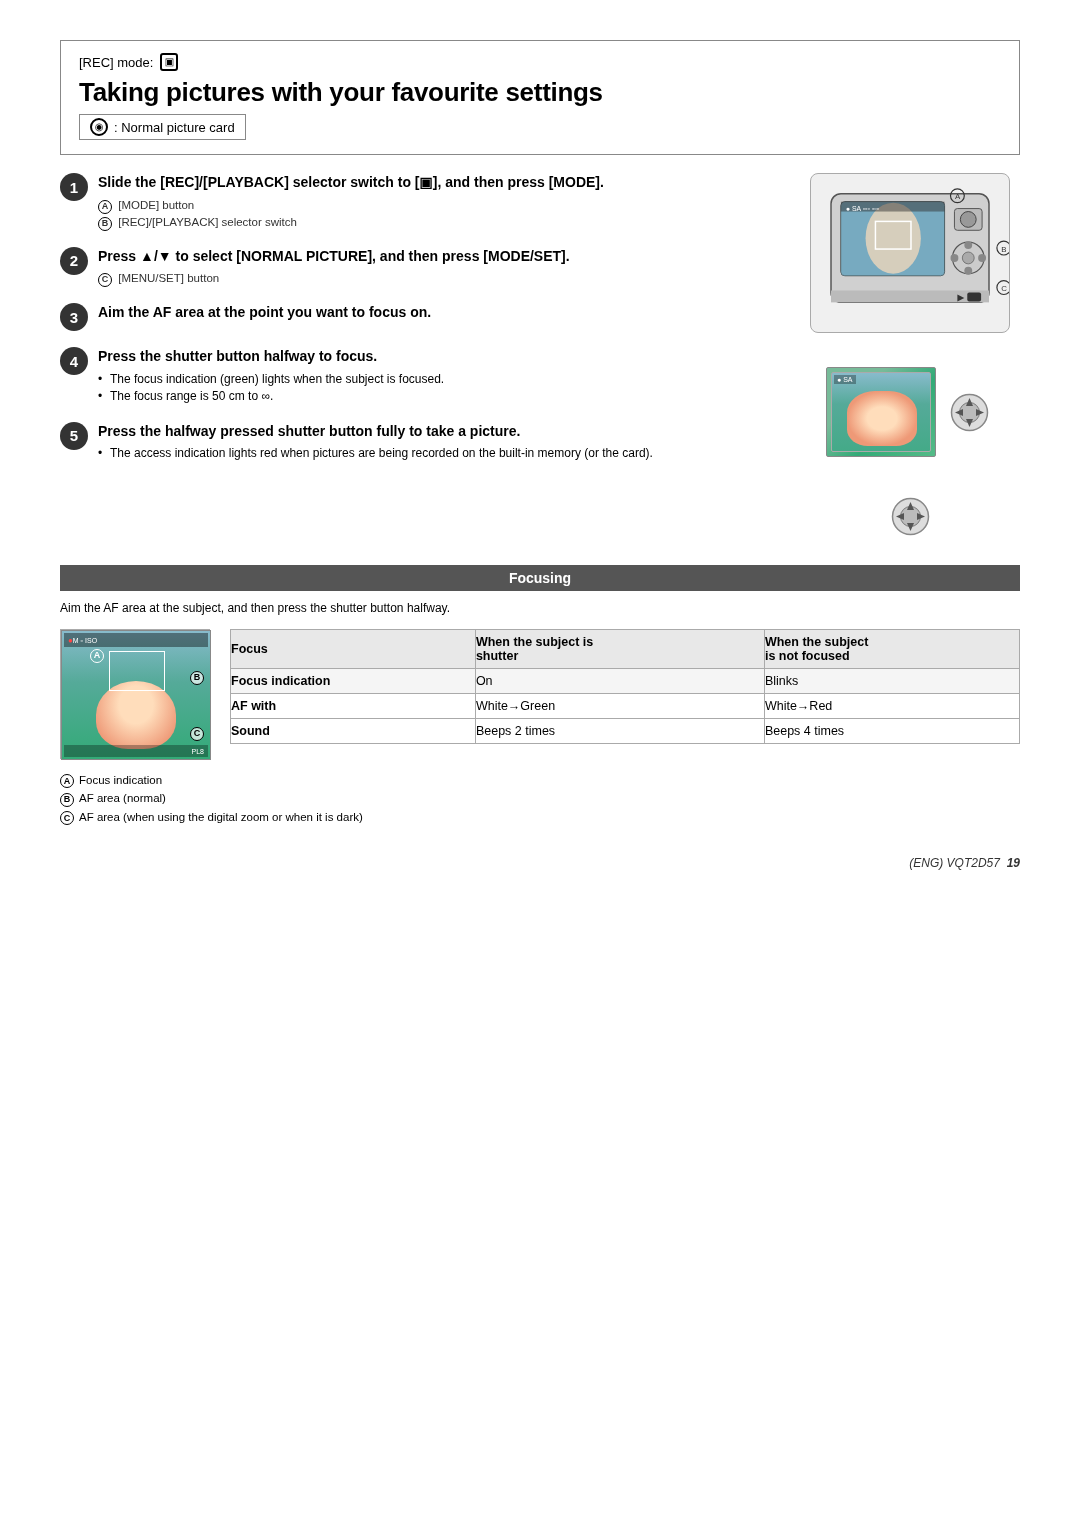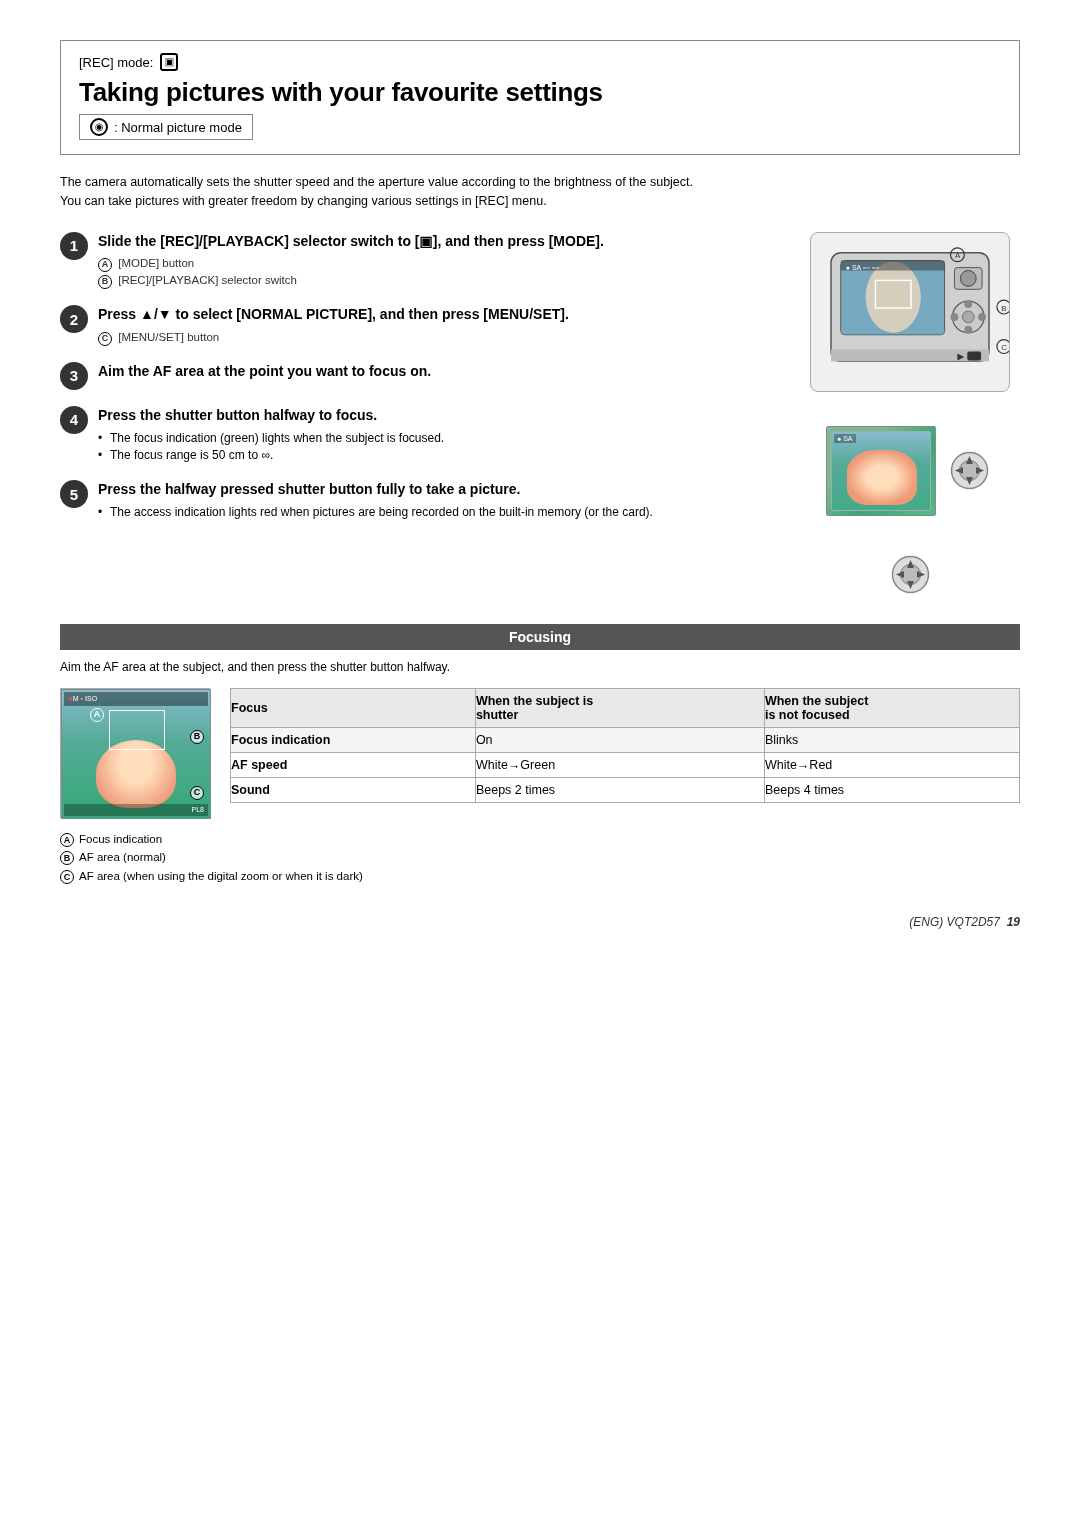--- a/index.html
+++ b/index.html
@@ -334,46 +334,42 @@
 <div class="page-wrapper">
 
   <div class="header-box">
     <div class="rec-mode-line">
       <span>[REC] mode:</span>
       <span class="rec-icon">▣</span>
     </div>
     <div class="main-title">Taking pictures with your favourite settings</div>
     <div class="subtitle-box">
       <span class="normal-pic-icon">◉</span>
-      <span>: Normal picture mode</span>
+      <span>: Normal picture card</span>
     </div>
   </div>
 
-  <div class="intro-text">
-    <div>The camera automatically sets the shutter speed and the aperture value according to the brightness of the subject.</div>
-    <div>You can take pictures with greater freedom by changing various settings in [REC] menu.</div>
-  </div>
 
   <div class="steps-area">
 
     <div class="steps-left">
 
       <div class="step">
         <div class="step-num">1</div>
         <div class="step-content">
           <div class="step-title">Slide the [REC]/[PLAYBACK] selector switch to [<strong>▣</strong>], and then press [MODE].</div>
           <div class="step-sub-label"><span class="label-circle">A</span> [MODE] button</div>
           <div class="step-sub-label"><span class="label-circle">B</span> [REC]/[PLAYBACK] selector switch</div>
         </div>
       </div>
 
       <div class="step">
         <div class="step-num">2</div>
         <div class="step-content">
-          <div class="step-title">Press ▲/▼ to select [NORMAL PICTURE], and then press [MENU/SET].</div>
+          <div class="step-title">Press ▲/▼ to select [NORMAL PICTURE], and then press [MODE/SET].</div>
           <div class="step-sub-label"><span class="label-circle">C</span> [MENU/SET] button</div>
         </div>
       </div>
 
       <div class="step">
         <div class="step-num">3</div>
         <div class="step-content">
           <div class="step-title">Aim the AF area at the point you want to focus on.</div>
         </div>
       </div>
@@ -526,21 +522,21 @@
               <th>When the subject<br><strong>is not focused</strong></th>
             </tr>
           </thead>
           <tbody>
             <tr>
               <td><strong>Focus indication</strong></td>
               <td>On</td>
               <td>Blinks</td>
             </tr>
             <tr>
-              <td><strong>AF speed</strong></td>
+              <td><strong>AF with</strong></td>
               <td>White→Green</td>
               <td>White→Red</td>
             </tr>
             <tr>
               <td><strong>Sound</strong></td>
               <td>Beeps 2 times</td>
               <td>Beeps 4 times</td>
             </tr>
           </tbody>
         </table>

